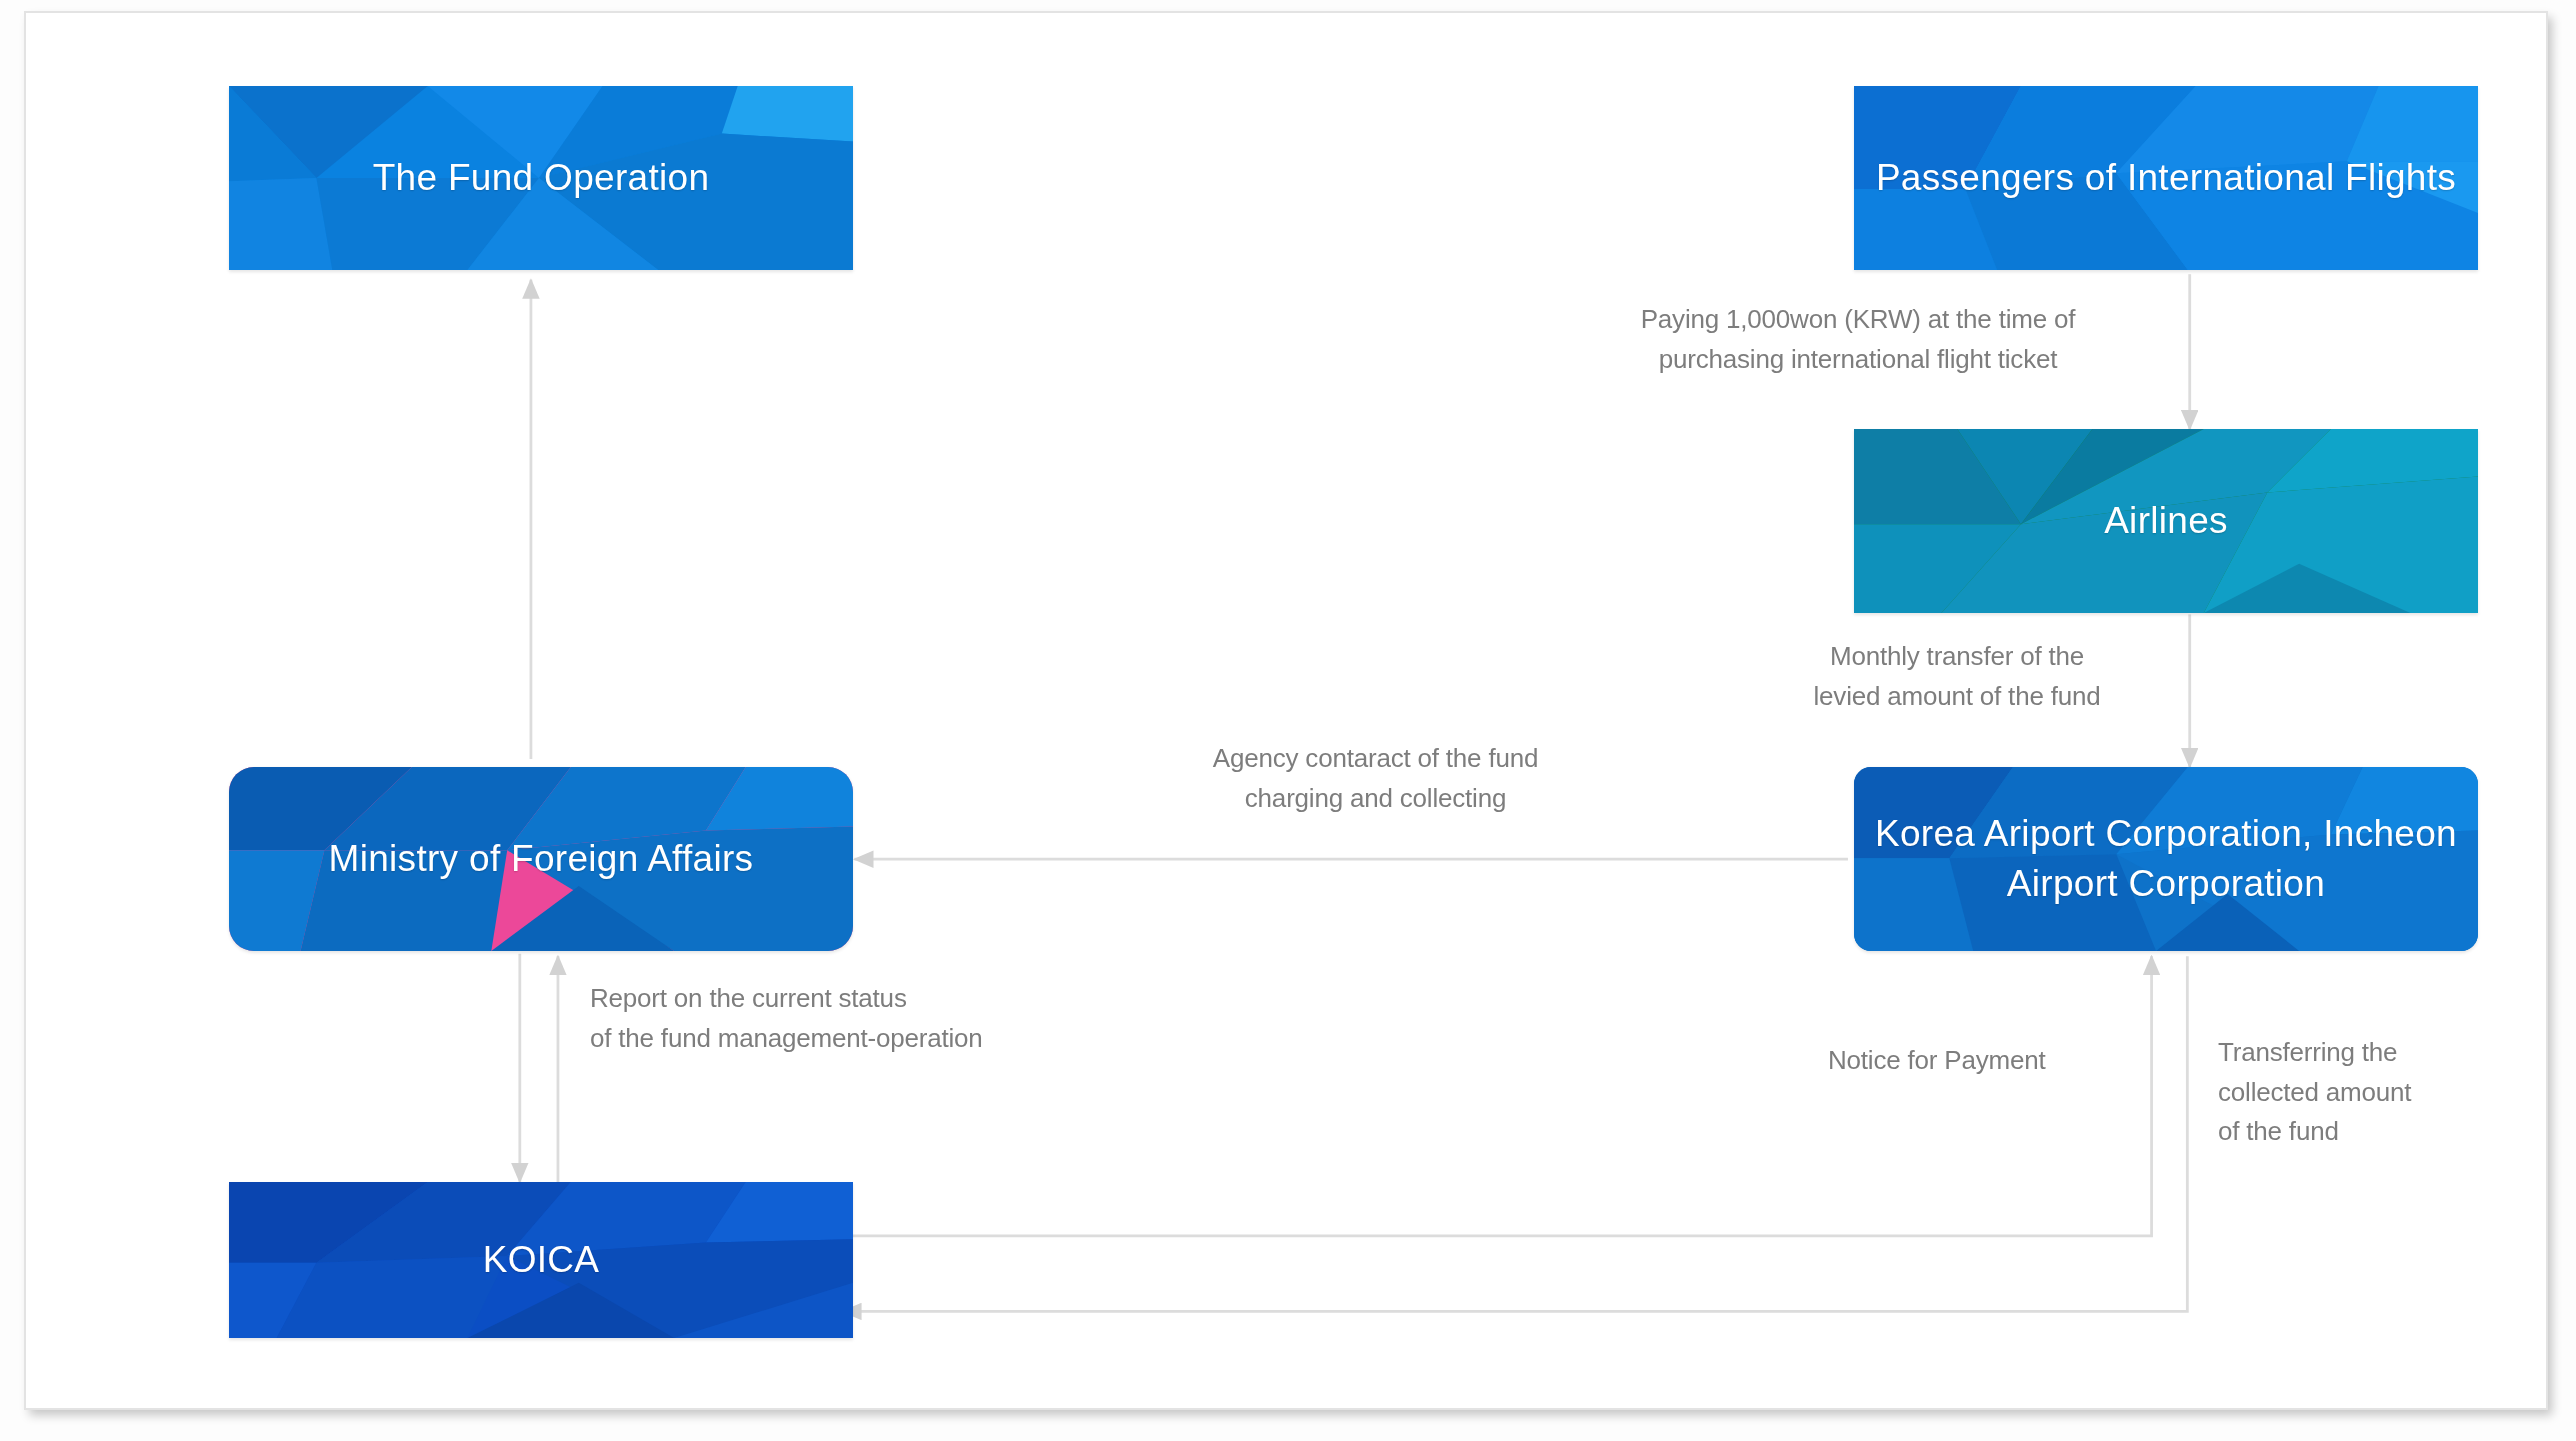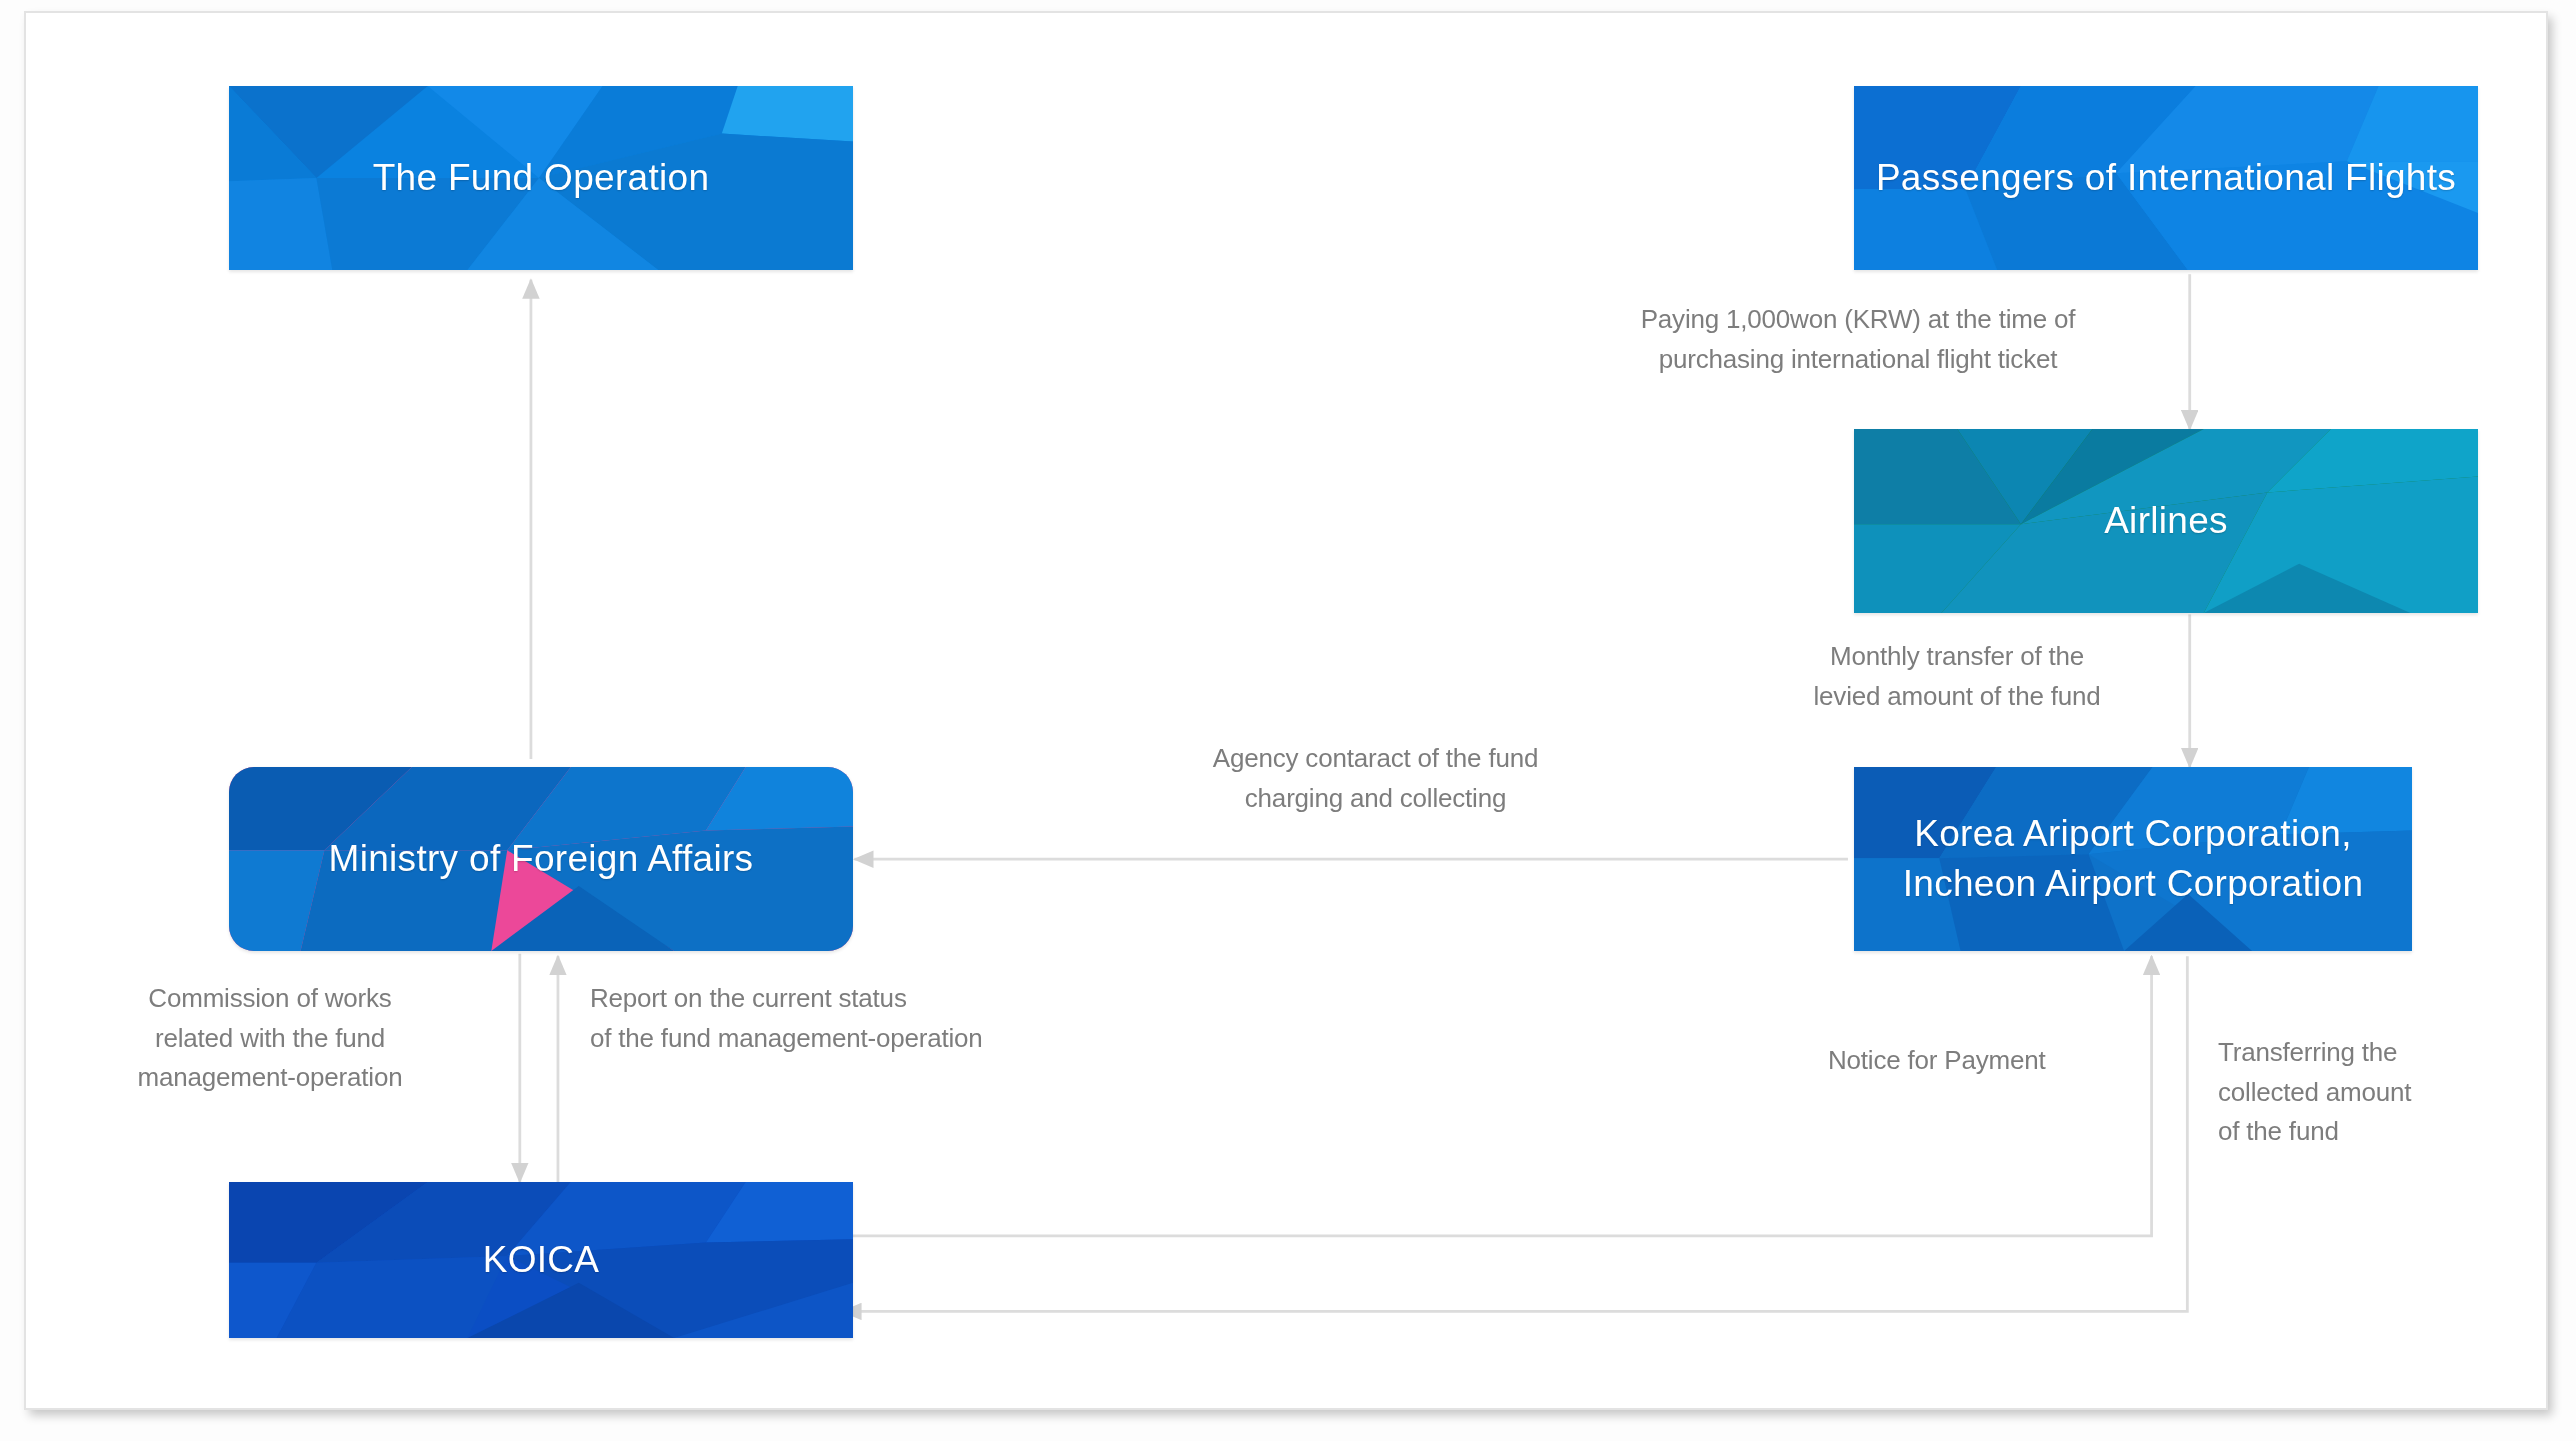--- a/index.html
+++ b/index.html
@@ -171,21 +171,21 @@
       <polygon points="430,0 650,0 600,80 350,105" fill="#0d75cc"></polygon>
       <polygon points="650,0 785,0 785,75 600,80" fill="#1083dc"></polygon>
       <polygon points="0,105 120,105 90,232 0,232" fill="#0f7ad2"></polygon>
       <polygon points="120,105 350,105 330,232 90,232" fill="#0c6bc0"></polygon>
       <polygon points="350,105 600,80 785,75 785,232 560,232" fill="#0d70c5"></polygon>
       <polygon points="330,232 560,232 440,150" fill="#0a63b8"></polygon>
     </svg>
     <span class="label">Ministry of Foreign Affairs</span>
   </div>
 
-  <div class="node c-midB" style="left:1854px; top:767px; width:558px; height:184px; font-size:37px;">
+  <div class="node c-midB" style="left:1854px; top:767px; width:624px; height:184px; font-size:37px;border-radius:17px;">
     <svg class="poly" viewBox="0 0 785 232" preserveAspectRatio="none">
       <polygon points="0,0 200,0 120,115 0,115" fill="#0b5cb6"></polygon>
       <polygon points="200,0 420,0 330,110 120,115" fill="#0c6cc4"></polygon>
       <polygon points="420,0 640,0 600,85 330,110" fill="#0f7cd6"></polygon>
       <polygon points="640,0 785,0 785,80 600,85" fill="#1186e0"></polygon>
       <polygon points="0,115 120,115 150,232 0,232" fill="#0d73cb"></polygon>
       <polygon points="120,115 330,110 380,232 150,232" fill="#0b65bd"></polygon>
       <polygon points="330,110 600,85 785,80 785,232 560,232" fill="#0e76cf"></polygon>
       <polygon points="380,232 560,232 470,160" fill="#0a61b8"></polygon>
     </svg>
@@ -210,23 +210,20 @@
 
   <div class="edge-label el-center" style="left:1580px; top:300px; width:556px;">Paying 1,000won (KRW) at the time of
 purchasing international flight ticket</div>
 
   <div class="edge-label el-center" style="left:1774px; top:637px; width:366px;">Monthly transfer of the
 levied amount of the fund</div>
 
   <div class="edge-label el-center" style="left:1129px; top:739px; width:493px;">Agency contaract of the fund
 charging and collecting</div>
 
-  <div class="edge-label el-center" style="left:87px; top:979px; width:366px;">Commission of works
-related with the fund
-management-operation</div>
 
   <div class="edge-label el-left" style="left:590px; top:979px; width:572px;">Report on the current status
 of the fund management-operation</div>
 
   <div class="edge-label el-left" style="left:1828px; top:1041px; width:334px;">Notice for Payment</div>
 
   <div class="edge-label el-left" style="left:2218px; top:1033px; width:286px;">Transferring the
 collected amount
 of the fund</div>
 

